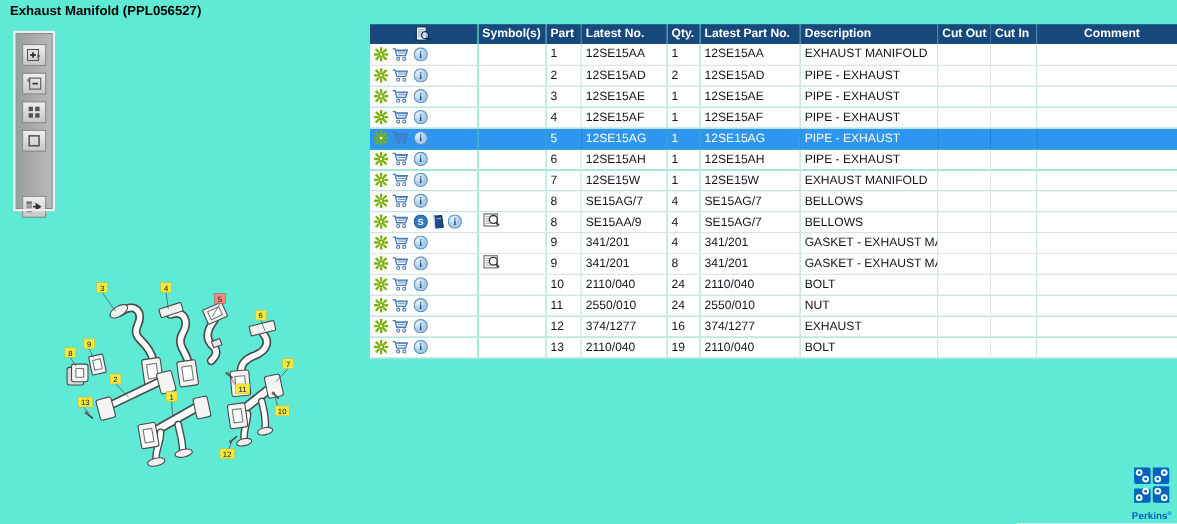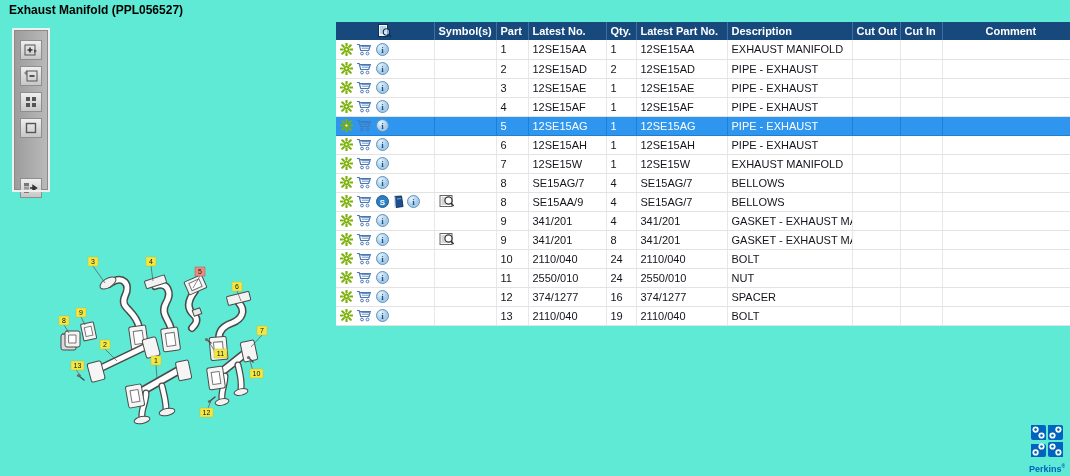--- a/index.html
+++ b/index.html
@@ -902,21 +902,21 @@
                   <text x="6.5" y="9.6" text-anchor="middle" font-family="Liberation Serif,serif" font-size="9" font-weight="bold" fill="#16598f">i</text>
                 </svg>
               </span>
             </div>
           </td>
           <td></td>
           <td>12</td>
           <td>374/1277</td>
           <td>16</td>
           <td>374/1277</td>
-          <td>SPACER</td>
+          <td>EXHAUST</td>
           <td></td>
           <td></td>
           <td></td>
         </tr>
         <tr>
           <td>
             <div class="cell-icons">
               <span>
                 <svg width="13" height="13" viewBox="0 0 12 12">
                   <path d="M6 0.5v2M6 9.5v2M0.5 6h2M9.5 6h2M2.1 2.1l1.4 1.4M8.5 8.5l1.4 1.4M9.9 2.1L8.5 3.5M3.5 8.5L2.1 9.9" stroke="#7cb00a" stroke-width="2" stroke-linecap="round"></path>

